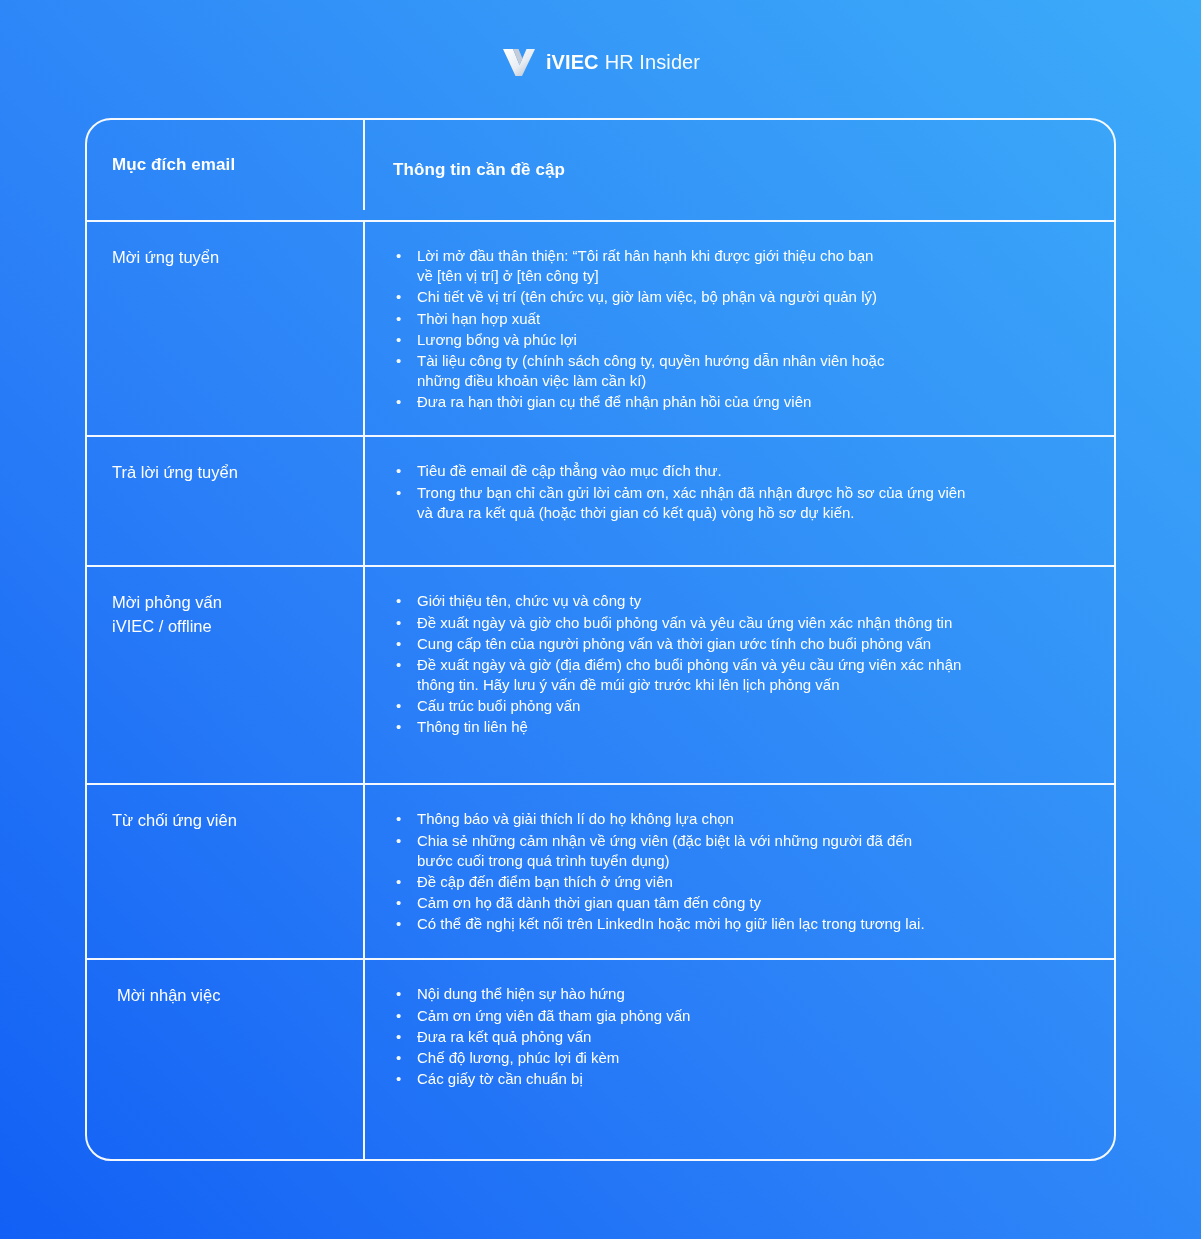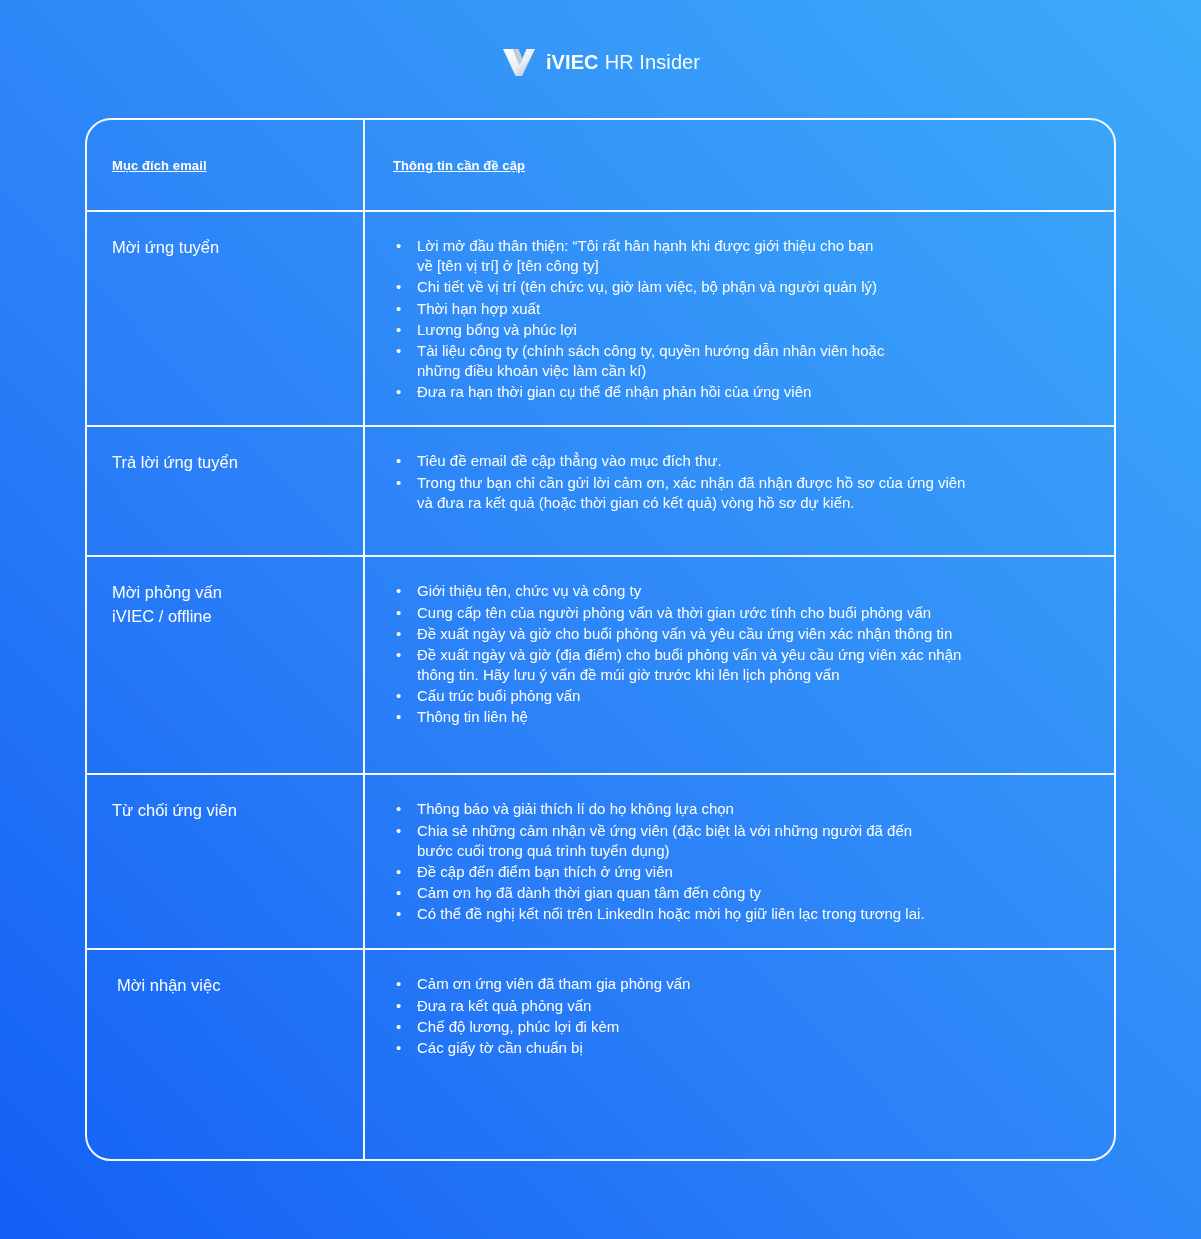--- a/index.html
+++ b/index.html
@@ -75,27 +75,26 @@
     padding: 22px 20px 22px 28px;
   }
 
   
   .row.head .col-left,
   .row.head .col-right {
     padding-top: 36px;
     padding-bottom: 36px;
   }
   .head-cell {
-    font-size: 13px;
+    font-size: 17px;
     font-weight: 700;
     letter-spacing: .1px;
-    text-decoration: underline;
   }
   .row.head .col-left  { height: 90px; display: flex; align-items: center; }
-  .row.head .col-right { height: 90px; display: flex; align-items: center; }
+  .row.head .col-right { height: 100px; display: flex; align-items: center; }
 
   
   .purpose {
     font-size: 16.5px;
     font-weight: 400;
     line-height: 1.42;
     white-space: pre-line;
     padding-top: 2px;
   }
 
@@ -198,22 +197,22 @@
     </div>
 
     <div class="row r3">
       <div class="col-left">
         <div class="purpose">Mời phỏng vấn
 iVIEC / offline</div>
       </div>
       <div class="col-right">
         <ul class="bullets">
           <li>Giới thiệu tên, chức vụ và công ty</li>
+          <li>Đề xuất ngày và giờ cho buổi phỏng vấn và yêu cầu ứng viên xác nhận thông tin</li>
           <li>Cung cấp tên của người phỏng vấn và thời gian ước tính cho buổi phỏng vấn</li>
-          <li>Đề xuất ngày và giờ cho buổi phỏng vấn và yêu cầu ứng viên xác nhận thông tin</li>
           <li>Đề xuất ngày và giờ (địa điểm) cho buổi phỏng vấn và yêu cầu ứng viên xác nhận
 thông tin. Hãy lưu ý vấn đề múi giờ trước khi lên lịch phỏng vấn</li>
           <li>Cấu trúc buổi phỏng vấn</li>
           <li>Thông tin liên hệ</li>
         </ul>
       </div>
     </div>
 
     <div class="row r4">
       <div class="col-left">
@@ -230,20 +229,21 @@
         </ul>
       </div>
     </div>
 
     <div class="row r5">
       <div class="col-left">
         <div class="purpose">Mời nhận việc</div>
       </div>
       <div class="col-right">
         <ul class="bullets">
+          <li>Nội dung thể hiện sự hào hứng</li>
           <li>Cảm ơn ứng viên đã tham gia phỏng vấn</li>
           <li>Đưa ra kết quả phỏng vấn</li>
           <li>Chế độ lương, phúc lợi đi kèm</li>
           <li>Các giấy tờ cần chuẩn bị</li>
 
         </ul>
       </div>
     </div>
 
   </div>

